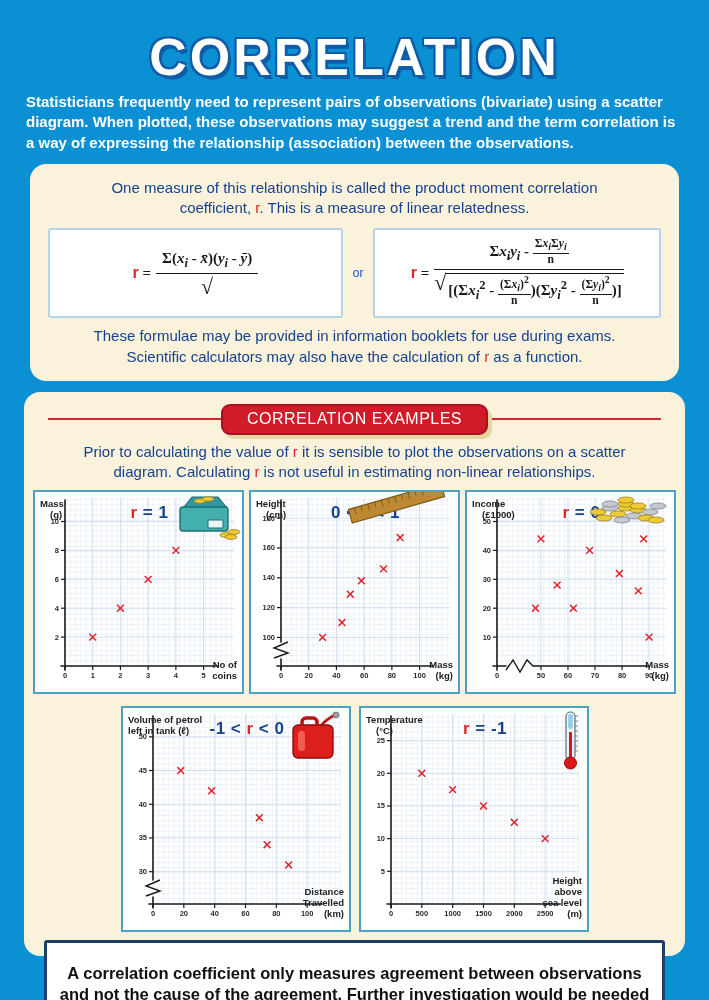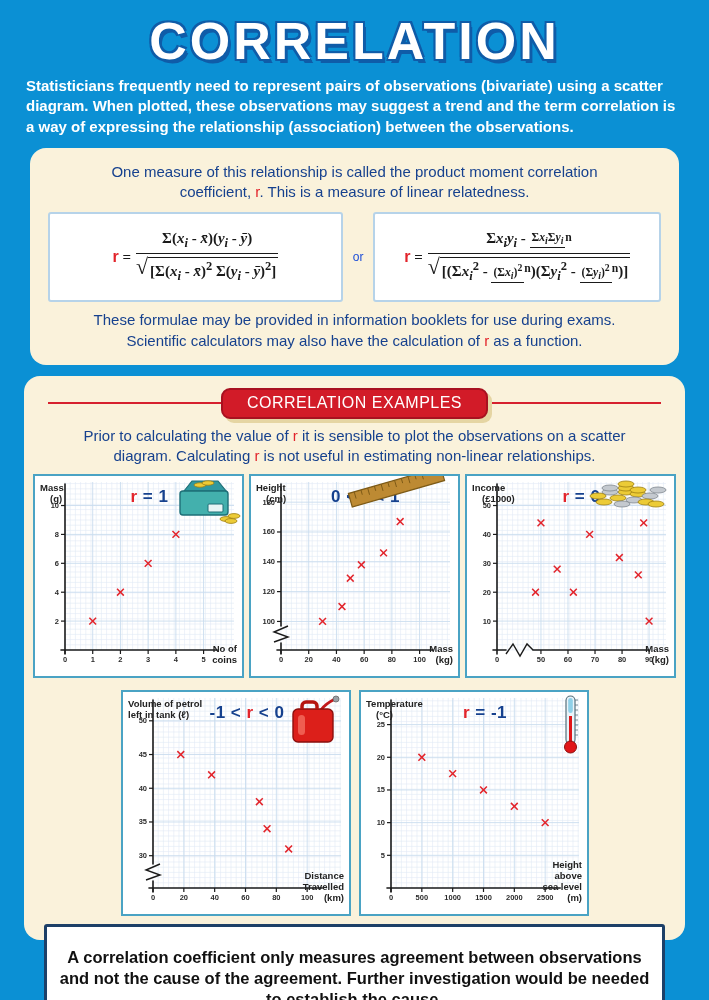--- a/index.html
+++ b/index.html
@@ -1,39 +1,39 @@
 <!DOCTYPE html>
 <html><head>
 <meta charset="utf-8">
 <style>
   html,body{margin:0;padding:0;}
   body{width:709px;height:1000px;overflow:hidden;font-family:"Liberation Sans",sans-serif;}
   .poster{position:relative;width:709px;height:1000px;background:#0b90d4;}
-  .title{margin:0;padding-top:12px;text-align:center;color:#fff;font-size:52px;line-height:58px;
+  .title{margin:0;padding-top:28px;text-align:center;color:#fff;font-size:52px;line-height:58px;
     font-weight:900;letter-spacing:3px;
     text-shadow:3px 4px 0 #0f5ca8,-2px -2px 0 #0f5ca8,2px -2px 0 #0f5ca8,-2px 2px 0 #0f5ca8,2px 2px 0 #0f5ca8;}
   .intro{margin:6px 26px 0;color:#fff;font-weight:bold;font-size:15px;line-height:1.35;}
   .cream{background:#faf2db;border-radius:16px;}
   .box1{margin:11px 30px 0;padding:12px 18px 12px;}
   .lead,.footnote,.ex-intro{color:#16418e;font-weight:normal;font-size:15px;line-height:1.35;text-align:center;margin:2px 28px;}
   .r{color:#e2242b;}
   .formula-row{display:flex;align-items:center;justify-content:center;gap:10px;margin:10px 0 8px;}
   .fbox{background:#fff;border:2px solid #b6d3e9;border-radius:3px;padding:6px 10px;min-height:74px;
     display:flex;align-items:center;justify-content:center;}
   .fbox.left{width:300px;}
   .fbox.right{width:292px;}
   .feq{font-family:"Liberation Serif",serif;font-weight:bold;font-size:15px;color:#1a1a1a;
     display:inline-flex;align-items:center;gap:5px;}
   .feq .r{font-family:"Liberation Sans",sans-serif;font-size:16px;}
   .bigfrac{display:inline-flex;flex-direction:column;align-items:stretch;text-align:center;}
   .bigfrac .num{padding:0 6px 2px;}
   .bigfrac .den{border-top:1.8px solid #1a1a1a;padding-top:1px;display:flex;align-items:flex-start;justify-content:center;}
   .rad{font-size:22px;line-height:1;font-weight:bold;transform:translateY(1px);}
   .under{border-top:1.8px solid #1a1a1a;padding:1px 2px 0;margin-top:2px;}
-  .sfrac{display:inline-flex;flex-direction:row;font-size:0.78em;vertical-align:middle;text-align:center;line-height:1.1;}
+  .sfrac{display:inline-flex;flex-direction:column;font-size:0.78em;vertical-align:middle;text-align:center;line-height:1.1;}
   .sfrac .top{border-bottom:1.2px solid #1a1a1a;padding:0 2px;}
   .or{color:#1d4ed8;font-weight:normal;font-size:12px;}
   .box2{margin:11px 24px 0;padding:10px 8px 24px;position:relative;}
   .badge-wrap{position:relative;text-align:center;height:32px;margin:2px 14px 6px;}
   .badge-line{position:absolute;left:2px;right:2px;top:14px;height:2.5px;background:#d6212e;}
   .badge{position:relative;display:inline-block;background:#d21b28;color:#fff;font-weight:normal;font-size:16px;
     letter-spacing:0.5px;padding:4px 24px 5px;border-radius:9px;border:2px solid #a81120;
     box-shadow:4px 4px 0 #e5d5a3;}
   .charts-row{display:flex;justify-content:center;gap:5px;margin-top:8px;}
   .charts-row.second{gap:8px;margin-top:12px;}
@@ -56,21 +56,20 @@
   <div class="cream box1">
     <p class="lead">One measure of this relationship is called the product moment correlation coefficient, <span class="r">r</span>. This is a measure of linear relatedness.</p>
     <div class="formula-row">
       <div class="fbox left">
         <span class="feq">
           <span><span class="r">r</span> =</span>
           <span class="bigfrac">
             <span class="num">Σ(<i>x<sub>i</sub></i> - <i>x̄</i>)(<i>y<sub>i</sub></i> - <i>ȳ</i>)</span>
             <span class="den">
               <span class="rad">√</span>
-              <span class="under">[Σ(<i>x<sub>i</sub></i> - <i>x̄</i>)<sup>2</sup> Σ(<i>y<sub>i</sub></i> - <i>ȳ</i>)<sup>2</sup>]</span>
             </span>
           </span>
         </span>
       </div>
       <span class="or">or</span>
       <div class="fbox right">
         <span class="feq">
           <span><span class="r">r</span> =</span>
           <span class="bigfrac">
             <span class="num">Σ<i>x<sub>i</sub></i><i>y<sub>i</sub></i> - <span class="sfrac">

